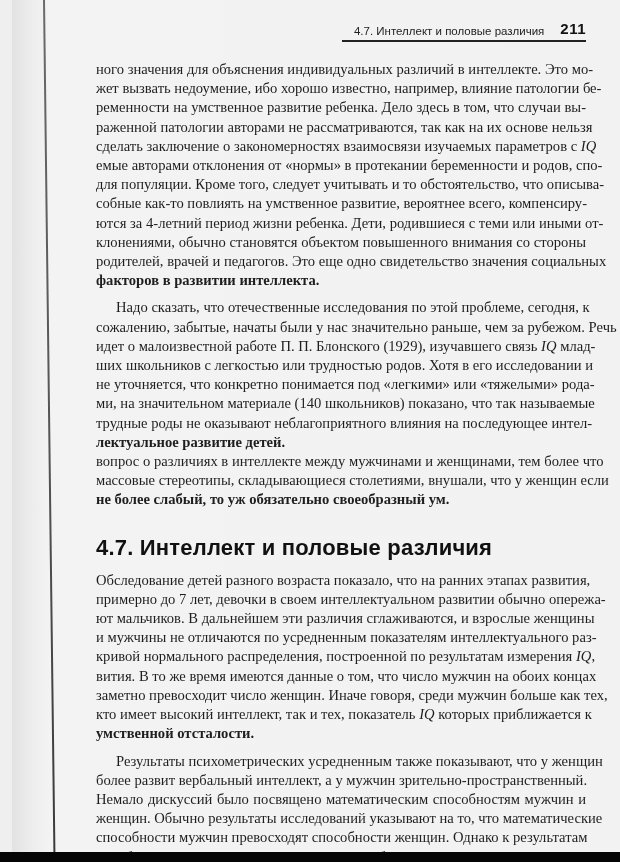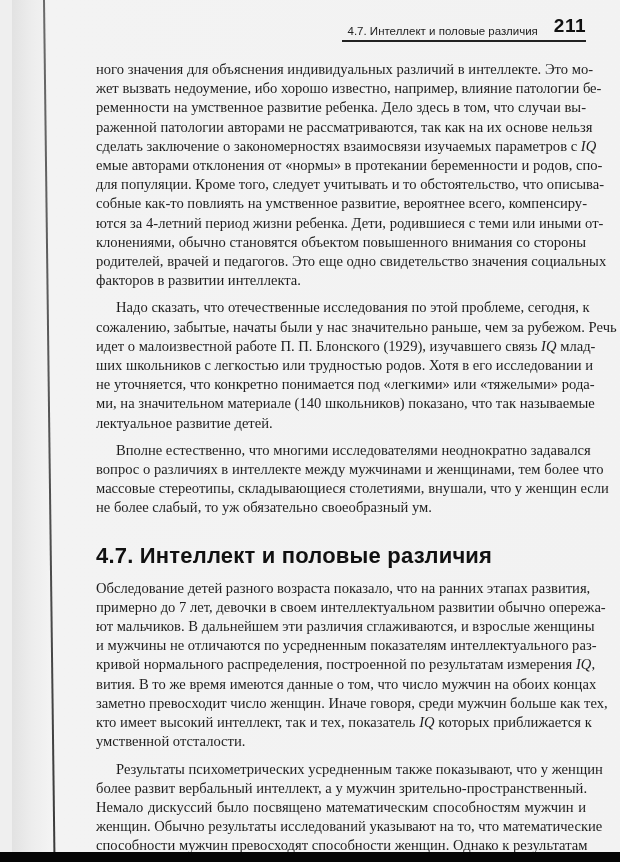--- a/index.html
+++ b/index.html
@@ -49,21 +49,21 @@
     .header-title {
       font-family: "Liberation Sans", "DejaVu Sans", sans-serif;
       font-size: 11.5px;
       color: #222;
       margin-right: 16px;
       letter-spacing: 0px;
     }
     .page-number {
       font-family: "Liberation Sans", "DejaVu Sans", sans-serif;
       font-weight: bold;
-      font-size: 19px;
+      font-size: 15px;
       color: #111;
       letter-spacing: 0.5px;
     }
     .content {
       position: absolute;
       left: 84px;
       top: 60px;
       width: 490px;
       font-family: "Liberation Serif", "DejaVu Serif", serif;
       font-size: 14.6px;
@@ -77,20 +77,21 @@
       hyphens: manual;
     }
     .para .line {
       display: block;
       text-align: justify;
       text-align-last: justify;
       white-space: nowrap;
     }
     .para .line.last {
       text-align-last: left;
+      font-weight: bold;
     }
     .para .line.indent {
       text-indent: 20px;
       margin-top: 8px;
     }
     .section-heading {
       margin: 25px 0 10px 0;
       font-family: "Liberation Sans", "DejaVu Sans", sans-serif;
       font-weight: bold;
       font-size: 22px;
@@ -139,25 +140,25 @@
       <span class="line last">факторов в развитии интеллекта.</span>
     </p>
 
     <p class="para">
       <span class="line indent">Надо сказать, что отечественные исследования по этой проблеме, сегодня, к</span>
       <span class="line">сожалению, забытые, начаты были у нас значительно раньше, чем за рубежом. Речь</span>
       <span class="line">идет о малоизвестной работе П. П. Блонского (1929), изучавшего связь <em class="iq">IQ</em> млад-</span>
       <span class="line">ших школьников с легкостью или трудностью родов. Хотя в его исследовании и</span>
       <span class="line">не уточняется, что конкретно понимается под «легкими» или «тяжелыми» рода-</span>
       <span class="line">ми, на значительном материале (140 школьников) показано, что так называемые</span>
+      <span class="line">трудные роды не оказывают неблагоприятного влияния на последующее интел-</span>
       <span class="line last">лектуальное развитие детей.</span>
     </p>
 
     <p class="para">
-      <span class="line indent">Вполне естественно, что многими исследователями неоднократно задавался</span>
       <span class="line">вопрос о различиях в интеллекте между мужчинами и женщинами, тем более что</span>
       <span class="line">массовые стереотипы, складывающиеся столетиями, внушали, что у женщин если</span>
       <span class="line last">не более слабый, то уж обязательно своеобразный ум.</span>
     </p>
 
     <h2 class="section-heading">4.7. Интеллект и половые различия</h2>
 
     <p class="para">
       <span class="line">Обследование детей разного возраста показало, что на ранних этапах развития,</span>
       <span class="line">примерно до 7 лет, девочки в своем интеллектуальном развитии обычно опережа-</span>

